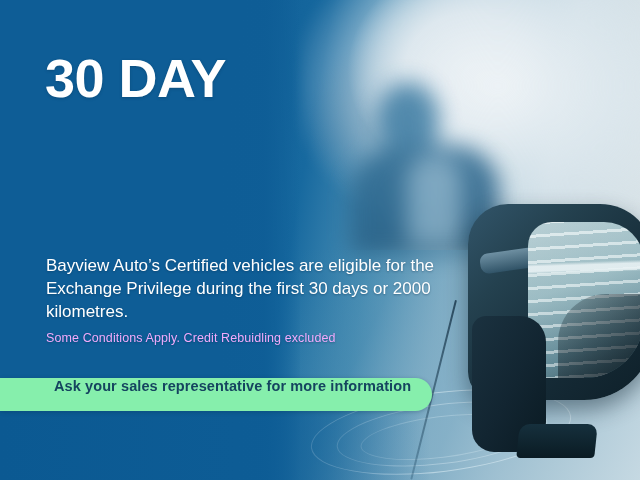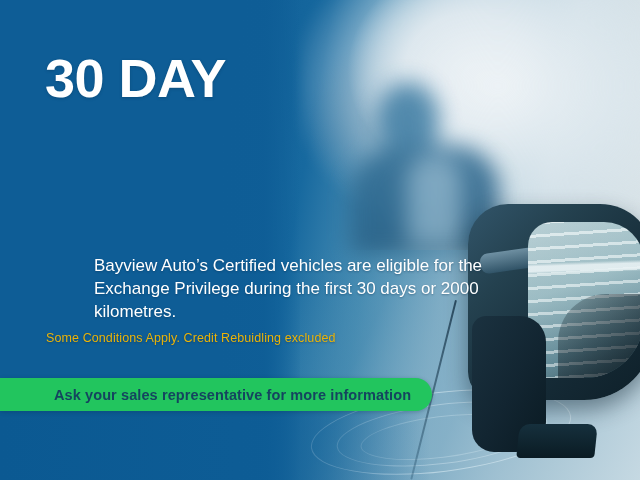--- a/index.html
+++ b/index.html
@@ -205,44 +205,42 @@
 
   .body-copy {
     position: absolute;
     left: 46px;
     top: 254px;
     width: 440px;
     color: #ffffff;
     font-size: 17px;
     line-height: 23px;
     text-shadow: 0 1px 2px rgba(8,45,75,0.4);
-    margin-left: 48px;
   }
 
   .fine-print {
     position: absolute;
     left: 46px;
     top: 331px;
-    color: #eab308;
+    color: #f0abfc;
     font-size: 12.5px;
     letter-spacing: 0.1px;
     text-shadow: 0 1px 2px rgba(8,45,75,0.4);
   }
 
   .cta-pill {
     position: absolute;
     left: 0;
     top: 378px;
     width: 432px;
     height: 33px;
-    background: #22c55e;
+    background: #86efac;
     border-radius: 0 17px 17px 0;
     box-shadow: 0 1px 4px rgba(6,40,66,0.28);
     display: flex;
-    align-items: center;
   }
   .cta-label {
     margin-left: 54px;
     color: #15445f;
     font-size: 14.5px;
     font-weight: bold;
     letter-spacing: 0.1px;
     white-space: nowrap;
   }
 </style>

